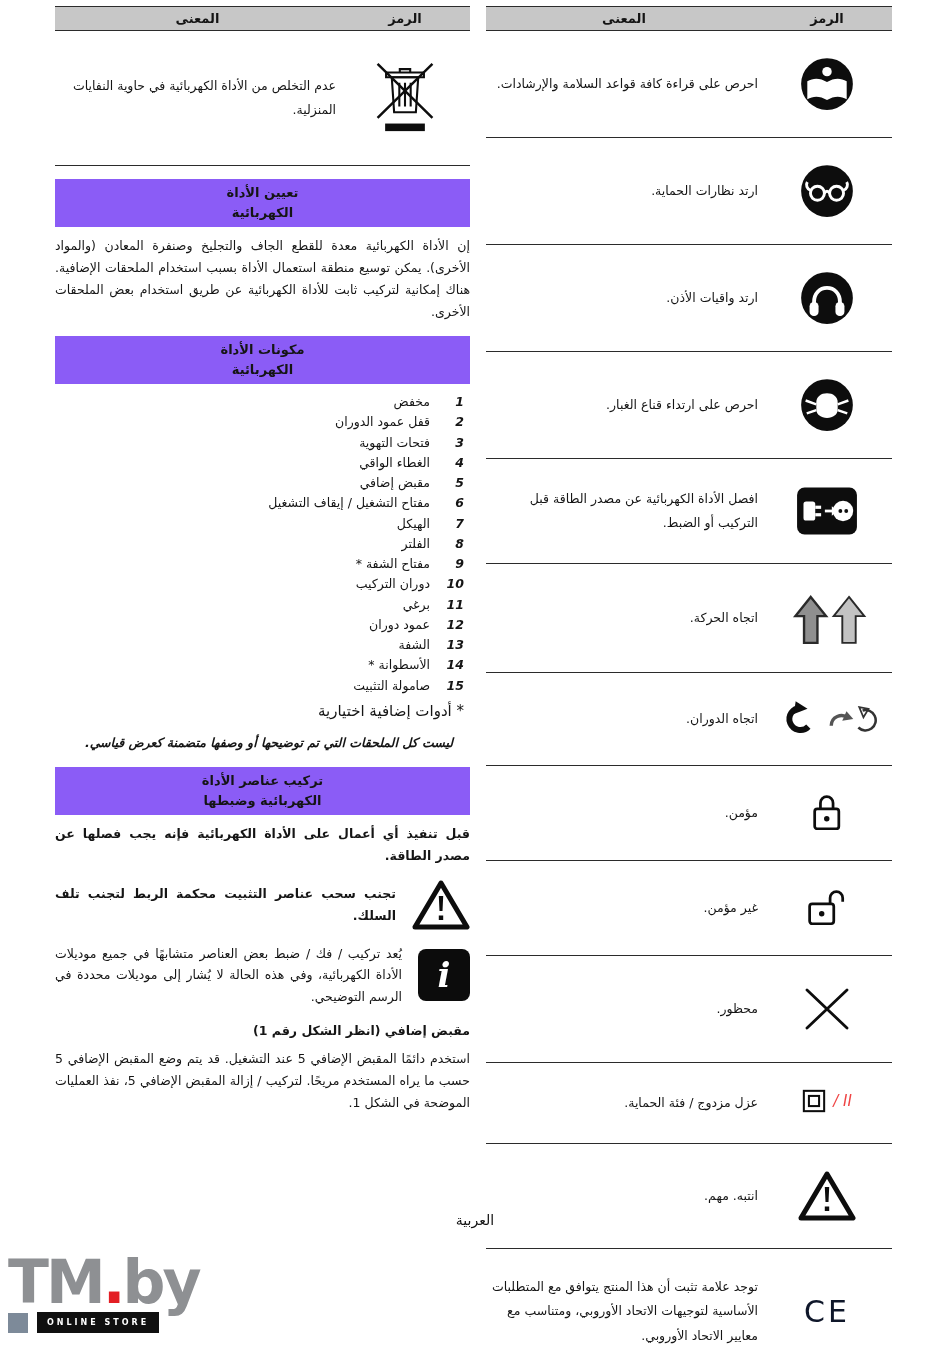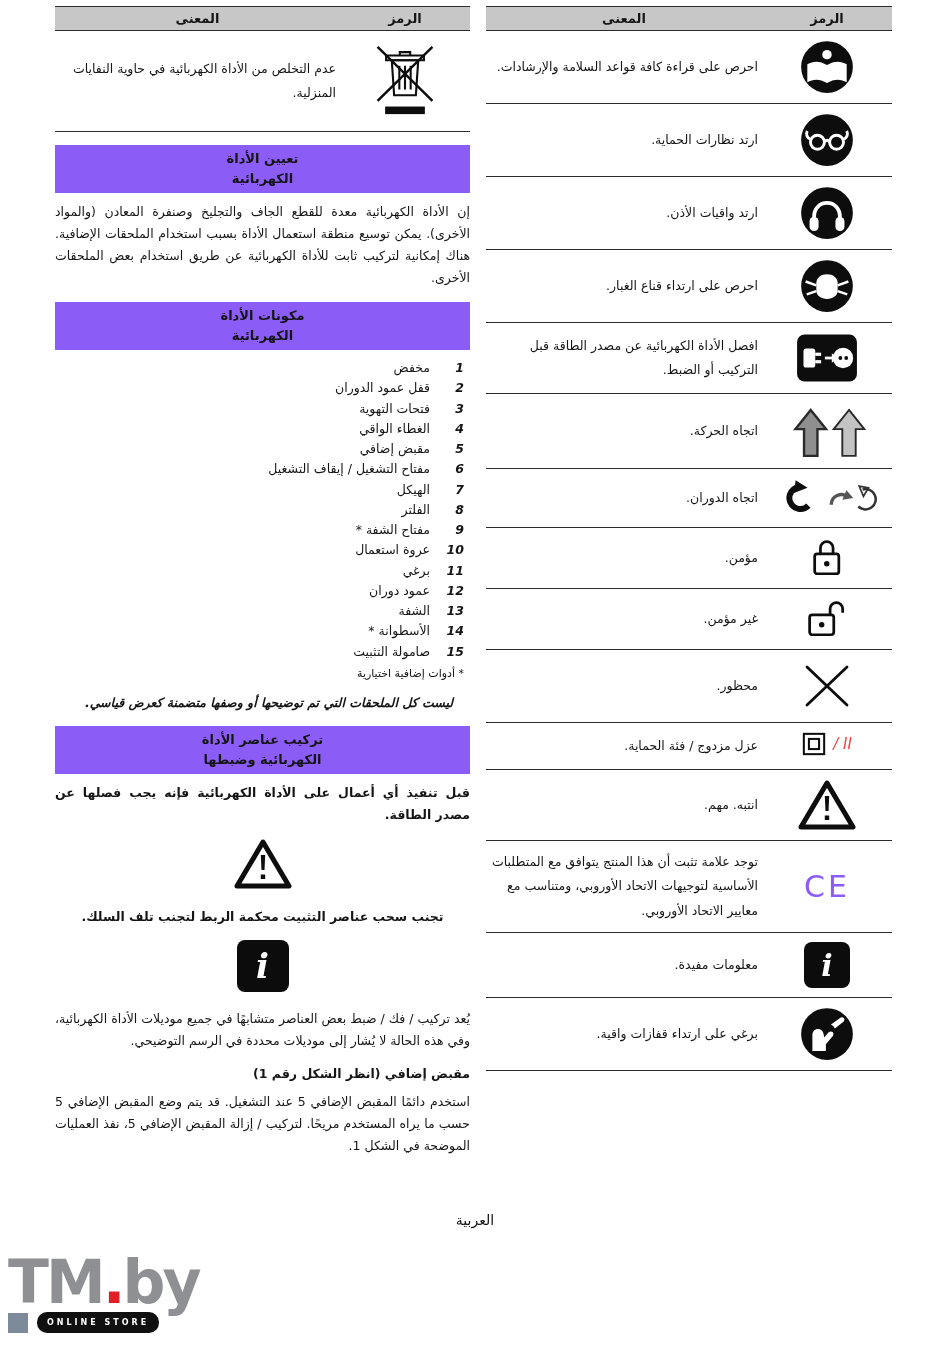--- a/index.html
+++ b/index.html
@@ -7,21 +7,21 @@
     position:relative; width:950px; height:1348px; background:#fff;
     font-family:"DejaVu Sans", sans-serif; color:#151515;
     direction:rtl; overflow:hidden;
   }
   .col { position:absolute; top:6px; }
   .col-right { right:58px; width:406px; }
   .col-left  { left:55px;  width:415px; }
 
   
   .symtable { width:100%; border-collapse:collapse; table-layout:fixed; }
-  .symtable td { border-bottom:1px solid #2b2b2b; padding:9px 4px; vertical-align:middle; }
+  .symtable td { border-bottom:1px solid #2b2b2b; padding:26px 4px; vertical-align:middle; }
   .symtable tr.hdr-row td {
     background:#c7c7c7; border-top:1px solid #2b2b2b; font-weight:bold;
     text-align:center; padding:4px 12px; font-size:13px;
   }
   .sym-cell { width:106px; text-align:center; }
   .meaning-cell { font-size:12.5px; line-height:1.95; text-align:right; padding-left:12px; }
 
   
   .section-hdr {
     background:#8b5cf6; font-weight:bold; font-size:13px; text-align:center;
@@ -29,55 +29,55 @@
   }
 
   .body { font-size:12.5px; line-height:1.75; text-align:justify; margin:6px 0; }
   .bold { font-weight:bold; }
   .note { font-weight:bold; font-style:italic; font-size:12.5px; line-height:1.7; margin:8px 17px; text-align:right; }
 
   .comp-list { margin:6px 0 2px; padding-right:6px; }
   .comp-item { display:flex; gap:12px; font-size:12.5px; line-height:1.62; align-items:baseline; }
   .comp-num { flex:0 0 22px; text-align:right; font-weight:bold; font-style:italic; }
   .comp-label { flex:1; }
-  .comp-foot { font-size:11px; line-height:1.7; margin-top:3px; text-align:right; }
-
-  .inline-block { display:flex; align-items:center; gap:16px; margin:12px 0;flex-direction:column; }
+  .comp-foot { font-size:15px; line-height:1.7; margin-top:3px; text-align:right; }
+
+  .inline-block { display:flex; align-items:center; gap:16px; margin:12px 0; }
   .inline-block .body { flex:1; margin:0; }
   .iconwrap { flex:0 0 auto; }
 
   
   .cicon { width:54px; height:54px; display:block; margin:0 auto; }
   .unplug { width:62px; height:52px; display:block; margin:0 auto; }
   .movearrows { width:88px; height:56px; display:block; margin:0 auto; }
   .rotarrows { width:100px; height:40px; display:block; margin:0 auto; }
   .lock { height:42px; display:block; margin:0 auto; }
   .xmark { width:54px; height:54px; display:block; margin:0 auto; }
   .tri { width:58px; height:52px; display:block; margin:0 auto; }
   .bin { width:70px; height:82px; display:block; margin:0 auto; }
   .dins { display:inline-flex; align-items:center; gap:7px; direction:ltr; }
   .dsq { width:24px; height:24px; }
   .dins-label { font-size:15px; font-style:italic; color:#ef4444; }
-  .ce { font-size:30px; letter-spacing:3px; color:#8b5cf6; font-weight:400; font-family:"DejaVu Sans", sans-serif; }
+  .ce { font-size:30px; letter-spacing:3px; color:#0f172a; font-weight:400; font-family:"DejaVu Sans", sans-serif; }
   .info-square {
     display:inline-flex; align-items:center; justify-content:center;
     background:#0c0c0c; color:#fff; border-radius:8px;
     font-family:"DejaVu Serif", serif; font-weight:bold; font-style:italic;
   }
   .info-square.small { width:46px; height:46px; font-size:30px; margin:0 auto; }
   .info-square.big { width:52px; height:52px; font-size:34px; }
 
   
   .footer-lang { position:absolute; top:1212px; left:0; width:100%; text-align:center; font-size:14px; color:#111; }
   .logo { position:absolute; left:8px; top:1252px; direction:ltr; font-family:"DejaVu Sans", sans-serif; }
   .logo-main { font-size:60px; font-weight:bold; color:#8e9093; letter-spacing:-3px; line-height:1.0; }
   .logo-dot { color:#e31e24; }
   .store-row { display:flex; align-items:center; gap:9px; margin-top:0px; }
   .store-square { width:20px; height:20px; background:#7d8a99; }
-  .store-bar { background:#101010; color:#fff; font-size:8px; letter-spacing:3px; padding:6px 10px; font-weight:bold;border-radius:10px; }
+  .store-bar { background:#101010; color:#fff; font-size:8px; letter-spacing:3px; padding:6px 10px; font-weight:bold; }
 </style>
 </head>
 <body>
 
 <div class="page">
 
   <section class="col col-right">
     <table class="symtable">
       <tbody>
           <tr class="hdr-row">
@@ -329,21 +329,21 @@
       <div class="comp-item">
           <span class="comp-num">8</span>
           <span class="comp-label">الفلتر</span>
         </div>
       <div class="comp-item">
           <span class="comp-num">9</span>
           <span class="comp-label">مفتاح الشفة *</span>
         </div>
       <div class="comp-item">
           <span class="comp-num">10</span>
-          <span class="comp-label">عروة استعمال</span>
+          <span class="comp-label">دوران التركيب</span>
         </div>
       <div class="comp-item">
           <span class="comp-num">11</span>
           <span class="comp-label">برغي</span>
         </div>
       <div class="comp-item">
           <span class="comp-num">12</span>
           <span class="comp-label">عمود دوران</span>
         </div>
       <div class="comp-item">

